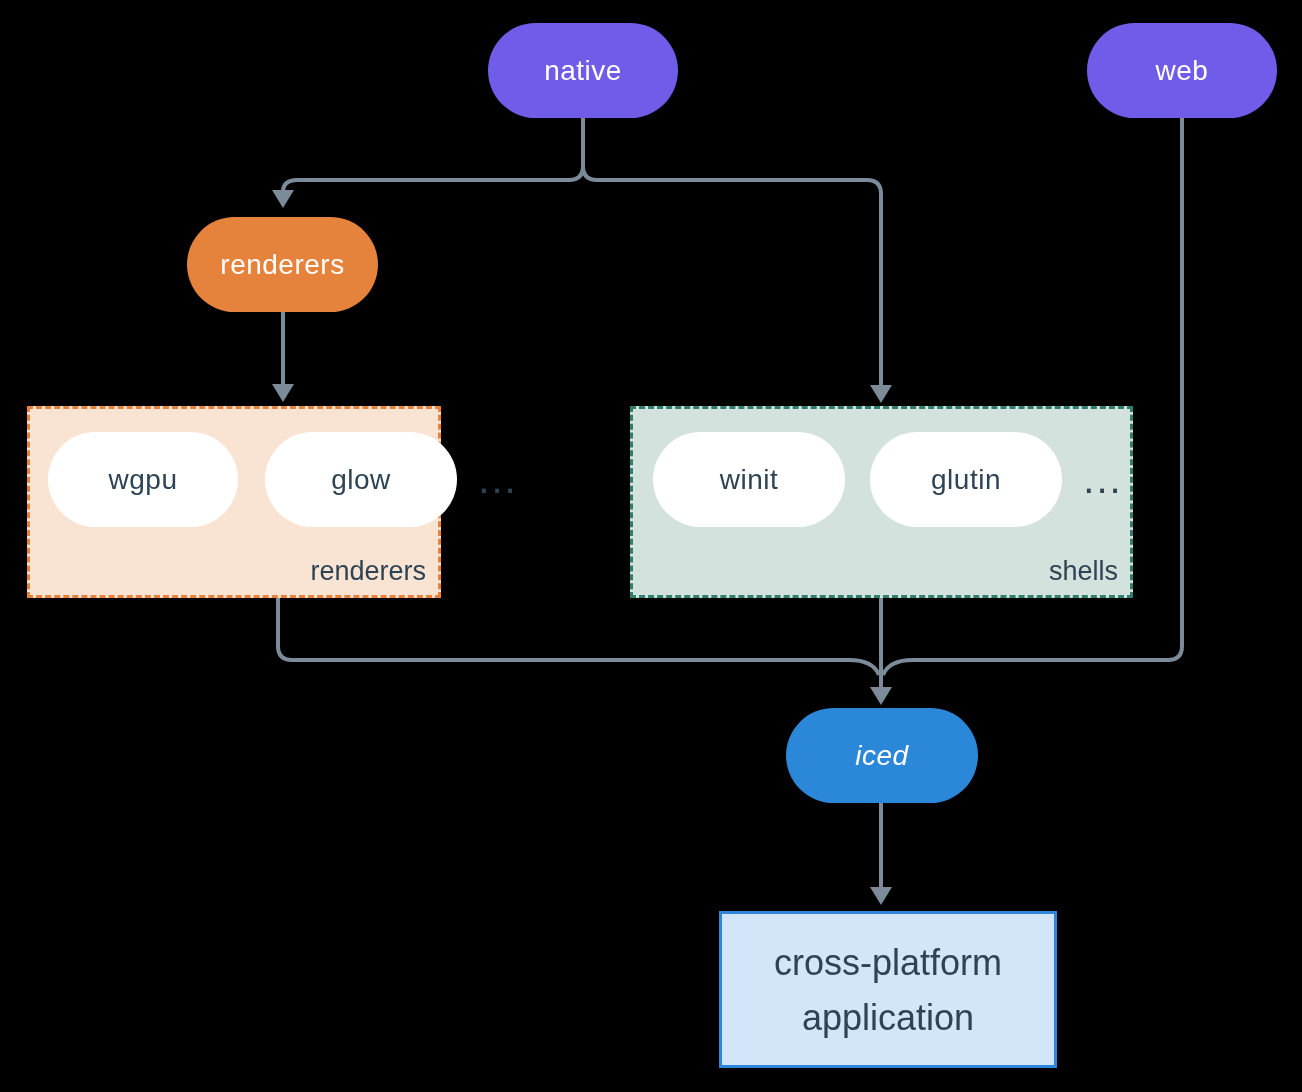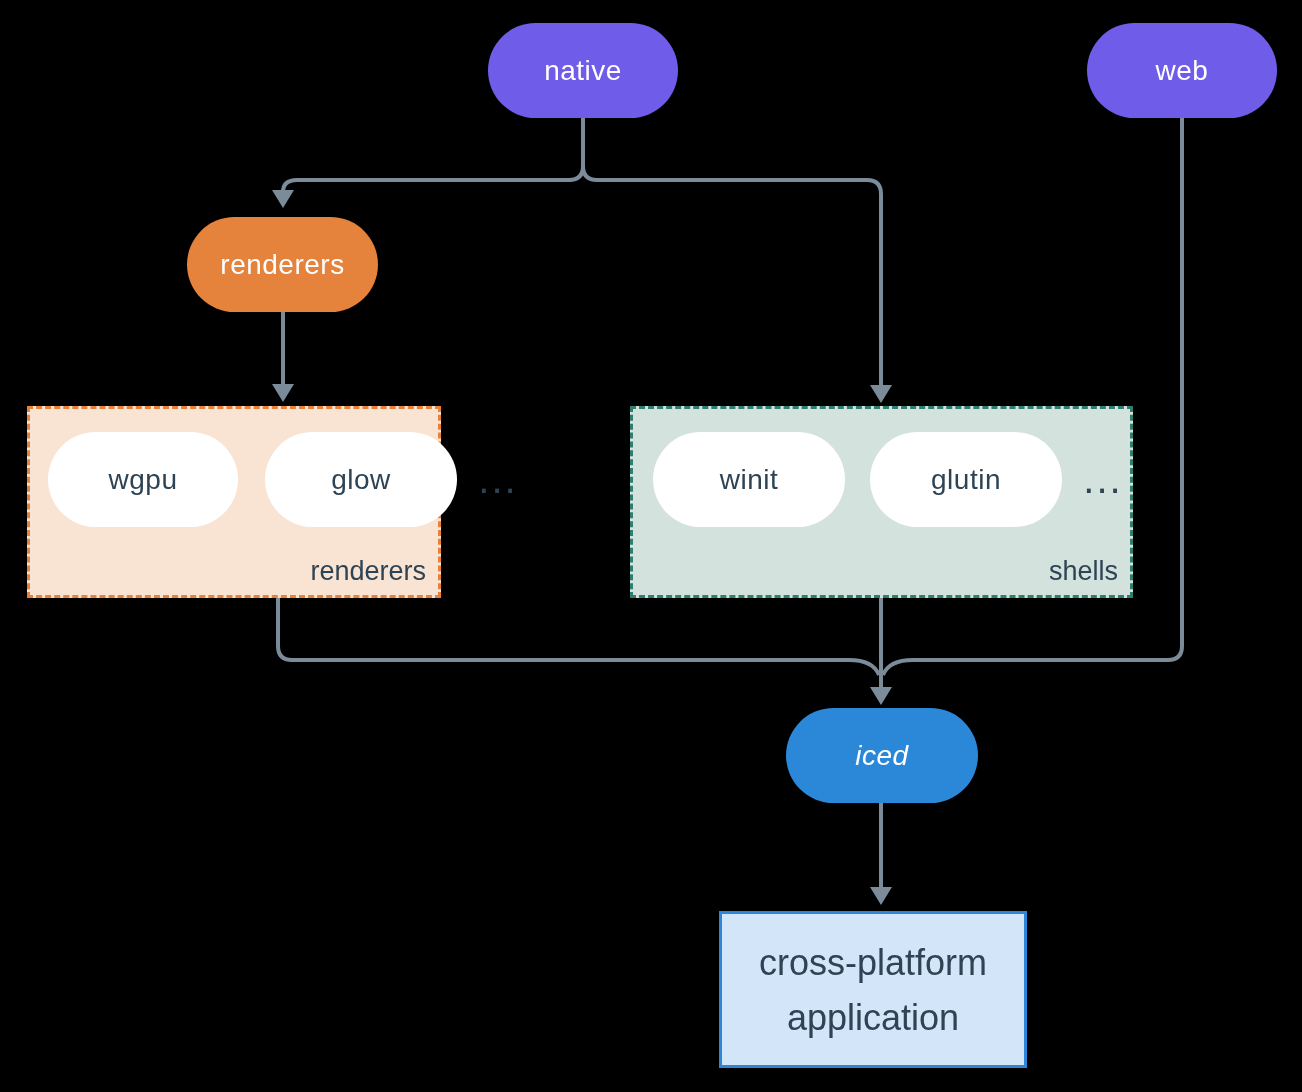--- a/index.html
+++ b/index.html
@@ -103,21 +103,21 @@
     right: 12px;
     bottom: 8px;
     font-size: 27px;
     color: var(--dark-text);
   }
   
   .app-box {
     position: absolute;
     left: 719px;
     top: 911px;
-    width: 308px;
+    width: 338px;
     height: 157px;
     box-sizing: border-box;
     background: var(--app-fill);
     border: 3px solid var(--app-border);
     display: flex;
     flex-direction: column;
     align-items: center;
     justify-content: center;
     color: var(--dark-text);
     font-size: 36px;

